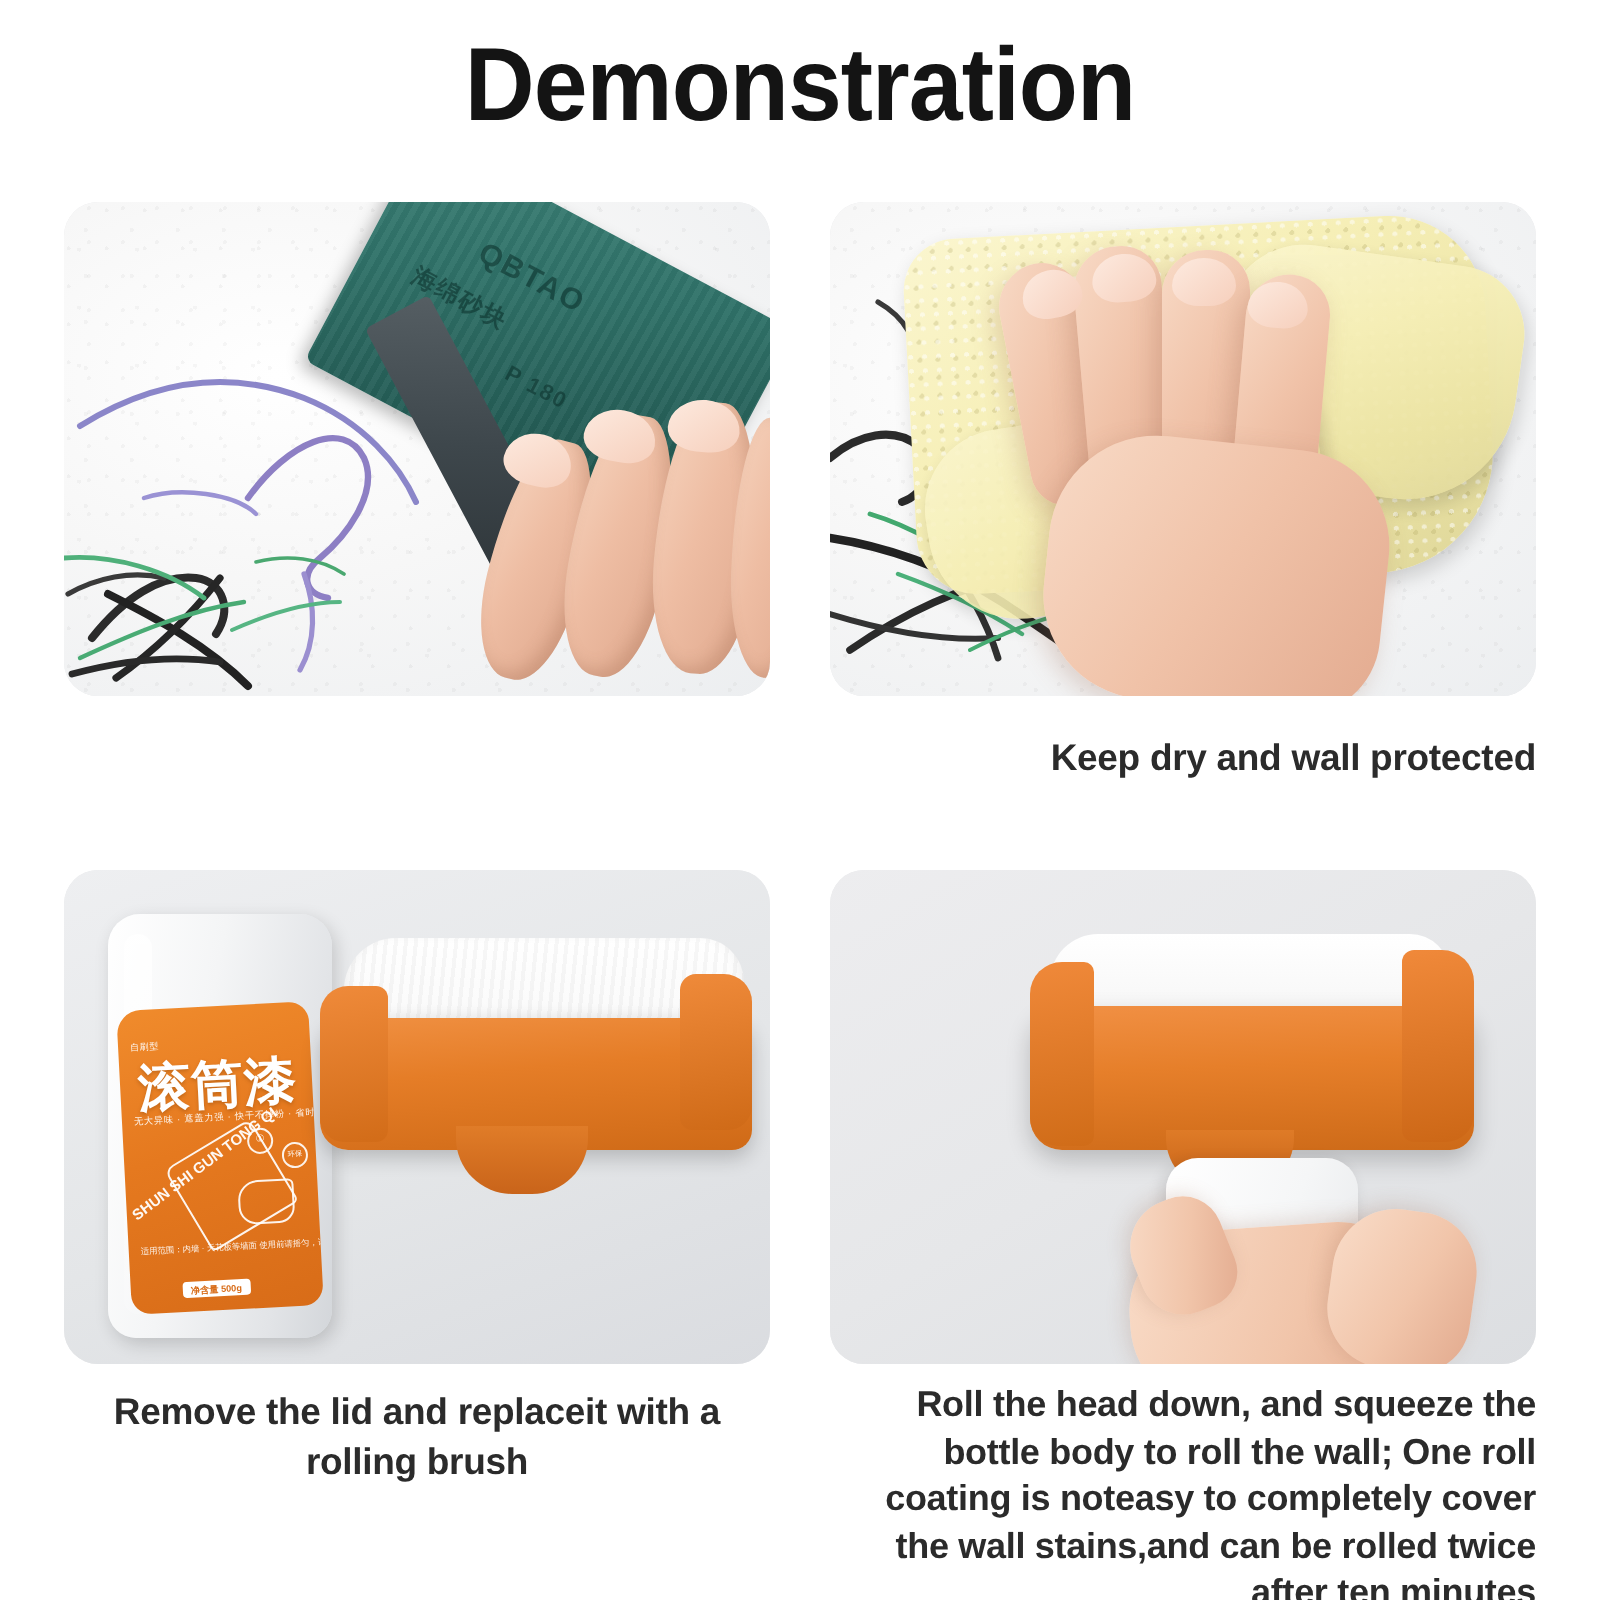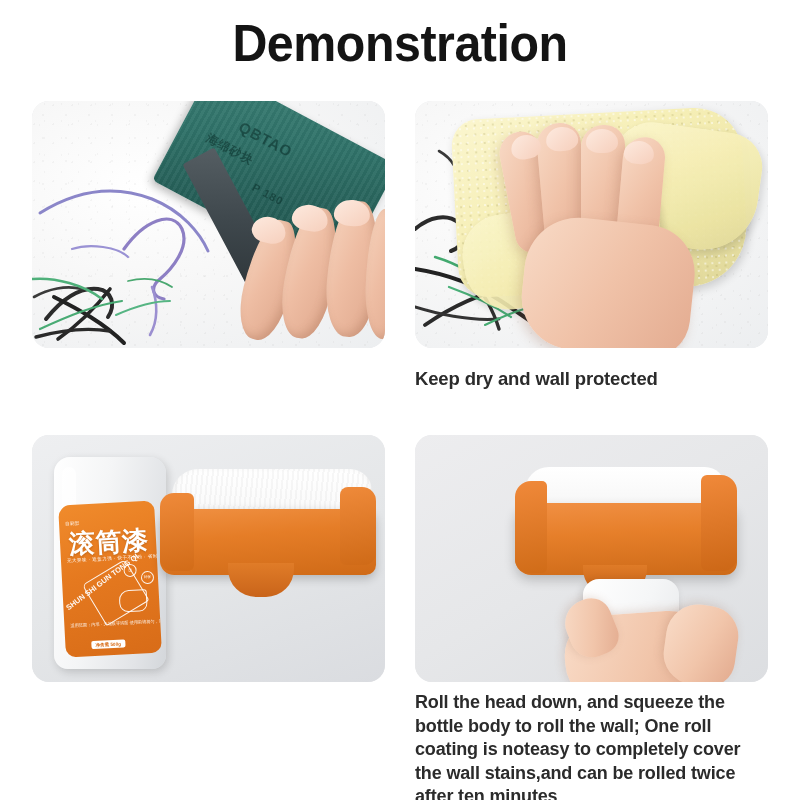--- a/index.html
+++ b/index.html
@@ -52,21 +52,21 @@
   
   .caption {
     font-size: 18.5px;
     line-height: 25px;
     font-weight: bold;
     color: #2b2b2b;
     margin-top: 11px;
     letter-spacing: -0.15px;
   }
   .caption.center { text-align: center; }
-  .caption.left   { text-align: left; }
+  .caption.left   { text-align: right; }
   .cap-tr { margin-top: 18px; }
   .cap-br { font-size: 18px; line-height: 23.5px; margin-top: 9px; }
 
   
   .wall-white {
     position: absolute; inset: 0;
     background:
       radial-gradient(ellipse at 30% 35%, #ffffff 0%, #f7f7f7 45%, #eceef0 100%);
   }
   .wall-tex {
@@ -427,20 +427,21 @@
     </div>
 
     <div class="roller-nap">
       <div class="roller-nap-tex"></div>
     </div>
     <div class="roller-body"></div>
     <div class="roller-arm-l"></div>
     <div class="roller-arm-r"></div>
     <div class="roller-neck"></div>
   </div>
+  <div class="caption center">Remove the lid and replaceit with a rolling brush</div>
 </div>
 
 <div class="card card-br">
   <div class="photo">
     <div class="wall4"></div>
 
     <div class="r4-nap"></div>
     <div class="r4-body"></div>
     <div class="r4-arm-l"></div>
     <div class="r4-arm-r"></div>

